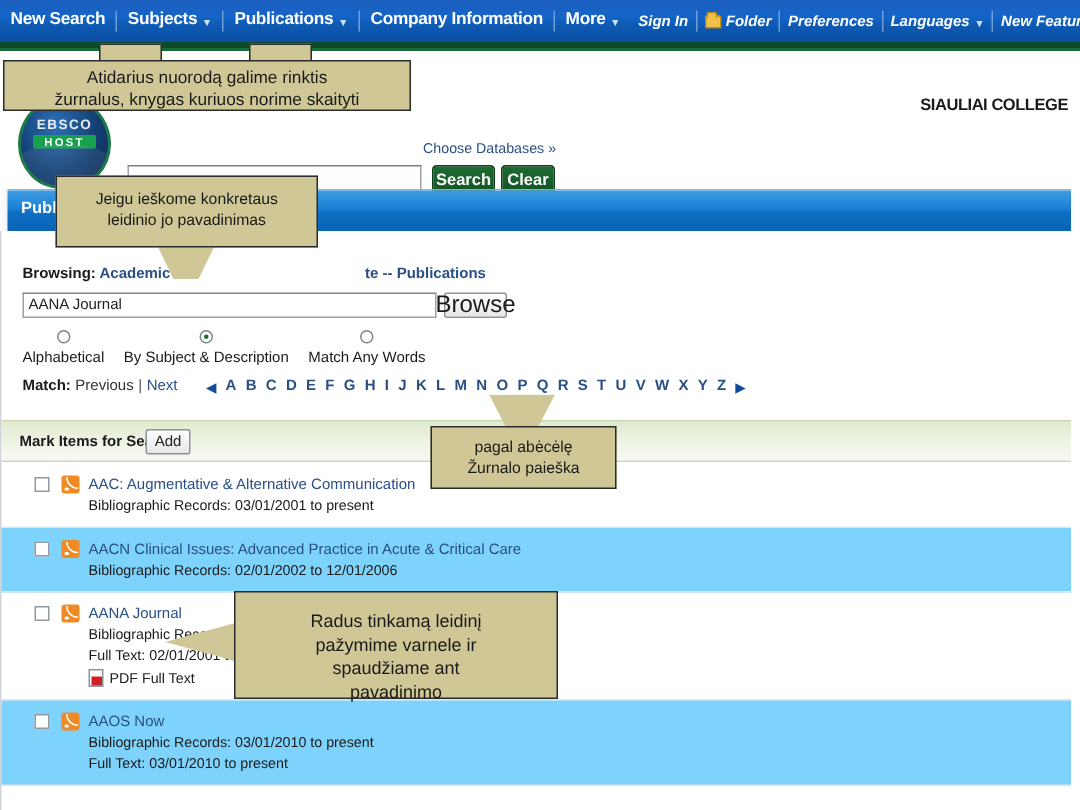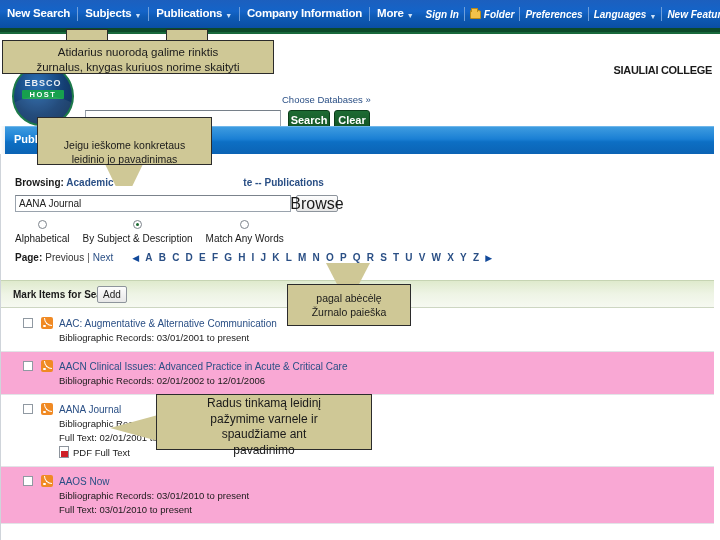--- a/index.html
+++ b/index.html
@@ -177,21 +177,21 @@
     background:linear-gradient(to bottom,#fdfdfd,#e7e7e7);
     border:1px solid #8d949c; border-radius:2px;
     font-size:10px; display:flex;align-items:center;justify-content:center;
   }
 
   .rows{ position:absolute; left:0; top:155px; width:714px; }
   .row{
     position:relative; width:714px; padding:8px 0 8px 22px;
     border-bottom:1px solid #e2e4e7;
   }
-  .row.alt{ background:#f9a8d4; }
+  .row.alt{ background:#7dd3fc; }
   .chk{
     position:absolute; left:22px; top:9px; width:10px;height:10px;
     border:1px solid #9099a2; background:#fff;
   }
   .rss{
     position:absolute; left:40px; top:8px; width:12px;height:12px;
     background:#f08a24; border-radius:2px; overflow:hidden;
   }
   .rss:before{
     content:""; position:absolute; left:2px; bottom:2px; width:2.5px;height:2.5px;
@@ -369,21 +369,21 @@
       <span class="rdot on"></span>
       <span>By Subject &amp; Description</span>
     </label>
     <label class="radio">
       <span class="rdot"></span>
       <span>Match Any Words</span>
     </label>
   </div>
 
   <div class="pager">
-    <span class="pg-label">Page:</span>
+    <span class="pg-label">Match:</span>
     <span class="pg-prev">Previous</span>
     <span class="pg-pipe">|</span>
     <span class="pg-next">Next</span>
     <span class="alpha">
       <span class="arrowL">◀</span>
       <a class="ltr" href="#">A</a>
       <a class="ltr" href="#">B</a>
       <a class="ltr" href="#">C</a>
       <a class="ltr" href="#">D</a>
       <a class="ltr" href="#">E</a>
@@ -459,31 +459,31 @@
 <div class="gutter"></div>
 
 <div class="tiny-tab" style="left:66px;top:29px;width:42px;height:12px;"></div>
 <div class="tiny-tab" style="left:166px;top:29px;width:42px;height:12px;"></div>
 
 <div class="callout" style="left:2px;top:40px;width:272px;height:34px;padding-top:4px;font-size:11.5px;">
   <span class="ctxt">Atidarius nuorodą galime rinktis</span>
   <span class="ctxt">žurnalus, knygas kuriuos norime skaityti</span>
 </div>
 
-<div class="callout" style="left:37px;top:117px;width:175px;height:48px;padding-top:21px;font-size:10.5px;">
+<div class="callout" style="left:37px;top:117px;width:175px;height:48px;padding-top:9px;font-size:10.5px;">
   <span class="ctxt">Jeigu ieškome konkretaus</span>
   <span class="ctxt">leidinio jo pavadinimas</span>
 </div>
 <div class="ptr ptr-down" style="left:105px;top:164px;width:38px;height:22px;"></div>
 
 <div class="callout" style="left:287px;top:284px;width:124px;height:42px;padding-top:7px;font-size:10.5px;">
   <span class="ctxt">pagal abėcėlę</span>
   <span class="ctxt">Žurnalo paieška</span>
 </div>
 <div class="ptr ptr-up" style="left:326px;top:263px;width:44px;height:22px;"></div>
 
-<div class="callout" style="left:156px;top:394px;width:216px;height:56px;padding-top:1px;font-size:12px;">
+<div class="callout" style="left:156px;top:394px;width:216px;height:72px;padding-top:12px;font-size:12px;">
   <span class="ctxt">Radus tinkamą leidinį</span>
   <span class="ctxt">pažymime varnele ir</span>
   <span class="ctxt">spaudžiame ant</span>
   <span class="ctxt">pavadinimo</span>
 </div>
 <div class="ptr ptr-left" style="left:110px;top:415px;width:48px;height:26px;"></div>
 
 </body></html>

